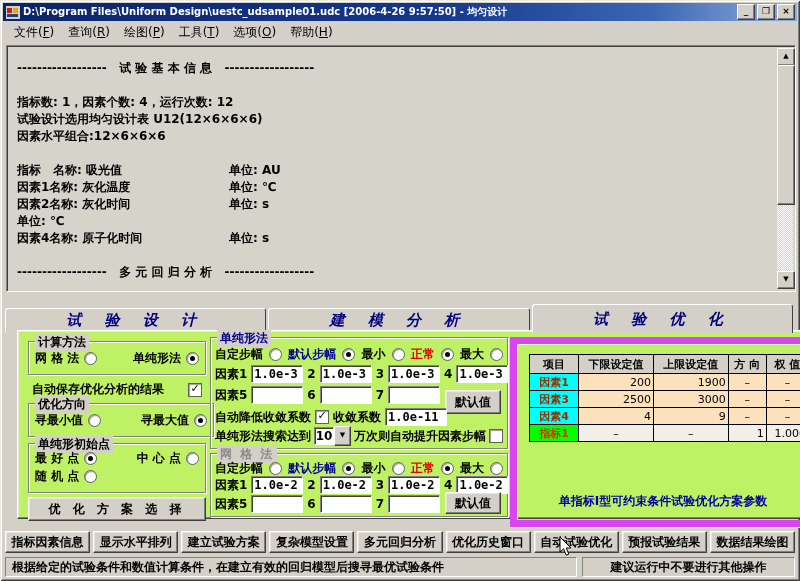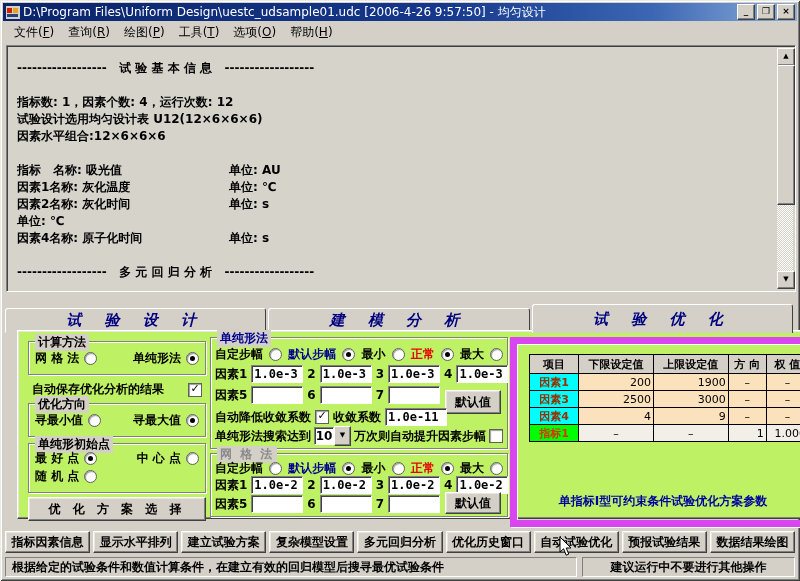--- a/index.html
+++ b/index.html
@@ -8,21 +8,21 @@
   .window { position:absolute; left:0; top:0; width:800px; height:581px;
             background:#d4d0c8;
             box-shadow: inset 1px 1px 0 #eceae5, inset -1px -1px 0 #404040,
                         inset 2px 2px 0 #fff, inset -2px -2px 0 #808080; }
 
   
   .titlebar { position:absolute; left:3px; top:3px; right:3px; height:18px;
               background:linear-gradient(to right,#0a246a,#15388c 55%,#3c67b4 82%,#8fb0dc);
               display:flex; align-items:center; padding:0 2px; }
   .app-icon { width:14px; height:13px; margin:0 3px 0 1px; flex:0 0 auto; }
-  .title-text { color:#fff; font-weight:normal; font-size:12px; white-space:nowrap;
+  .title-text { color:#fff; font-weight:bold; font-size:10px; white-space:nowrap;
                 overflow:hidden; flex:1; letter-spacing:0; }
   .tb-btn { width:16px; height:14px; margin-left:2px; background:#d4d0c8; flex:0 0 auto;
             border:1px solid; border-color:#fff #404040 #404040 #fff;
             box-shadow: inset -1px -1px 0 #808080;
             font-size:9px; font-weight:bold; line-height:12px; text-align:center; }
 
   
   .menubar { position:absolute; left:3px; top:22px; right:3px; height:21px;
              display:flex; align-items:center; padding-left:4px; }
   .menu-item { padding:8px 7px; white-space:nowrap; }
@@ -98,21 +98,21 @@
   .field { background:#fff; border:1px solid; border-color:#808080 #fff #fff #808080;
            box-shadow: inset 1px 1px 0 #404040;
            font-family:"DejaVu Sans Mono", monospace; font-size:12px; font-weight:bold;
            padding:0 2px; height:18px; box-sizing:border-box; }
   input.field { outline:none; }
 
   .hrow { position:absolute; display:flex; align-items:center; }
 
   
   .gb-calc  { left:10px; top:10px;  width:176px; height:32px; }
-  .gb-dir   { left:10px; top:72px;  width:176px; height:32px; }
+  .gb-dir   { left:10px; top:72px;  width:176px; height:32px;padding-left:8px; }
   .gb-init  { left:10px; top:112px; width:176px; height:48px; }
   .gb-row { position:absolute; left:6px; right:6px; display:flex; align-items:center;
             justify-content:space-between; }
   .pair { display:flex; align-items:center; gap:5px; }
 
   
   .gb-simplex { left:192px; top:6px;   width:296px; height:110px; }
   .gb-grid    { left:192px; top:122px; width:296px; height:62px; }
 
   

